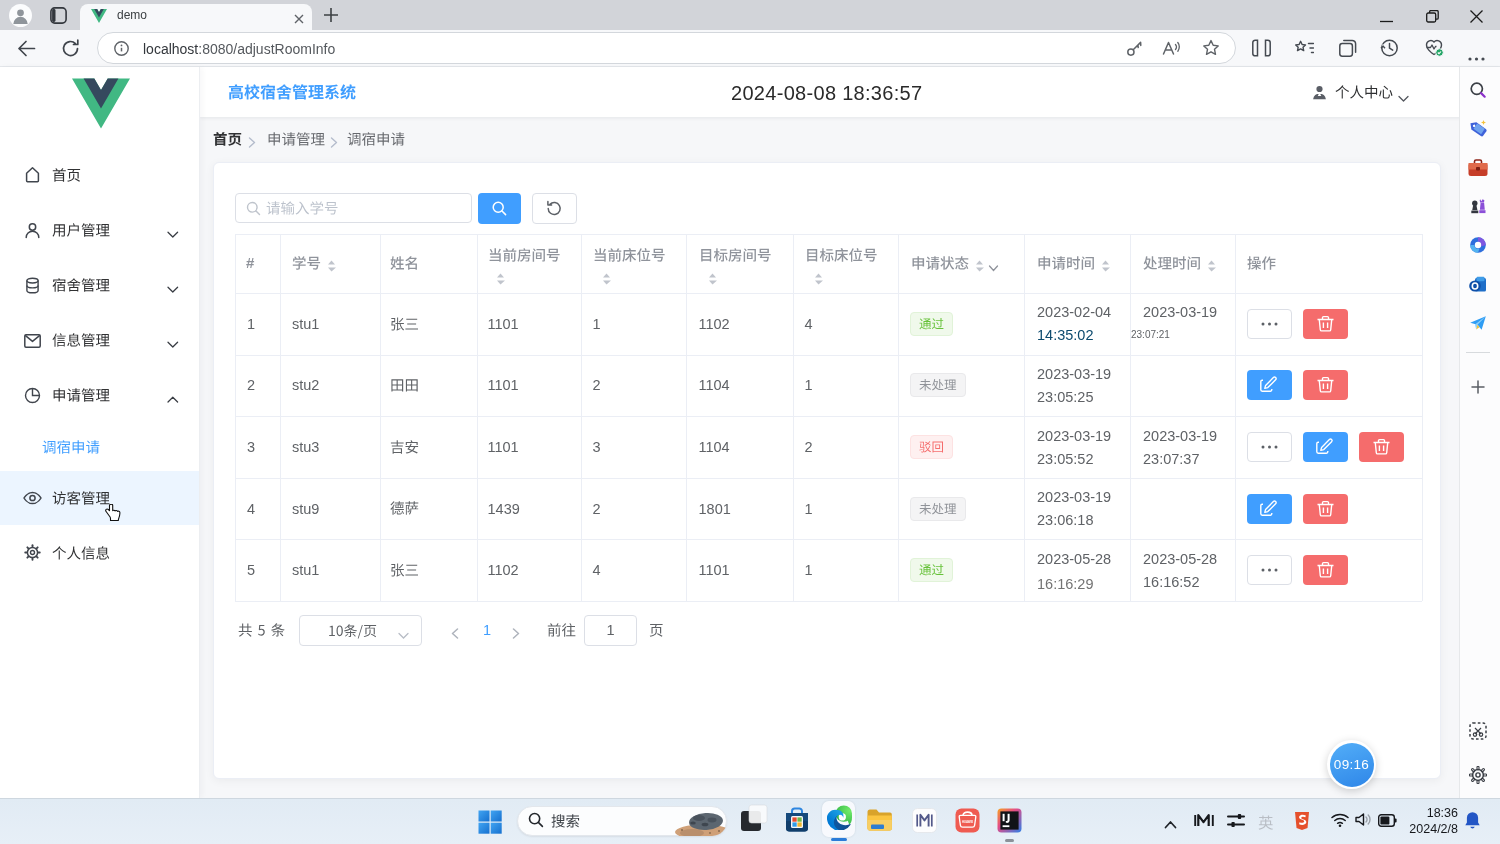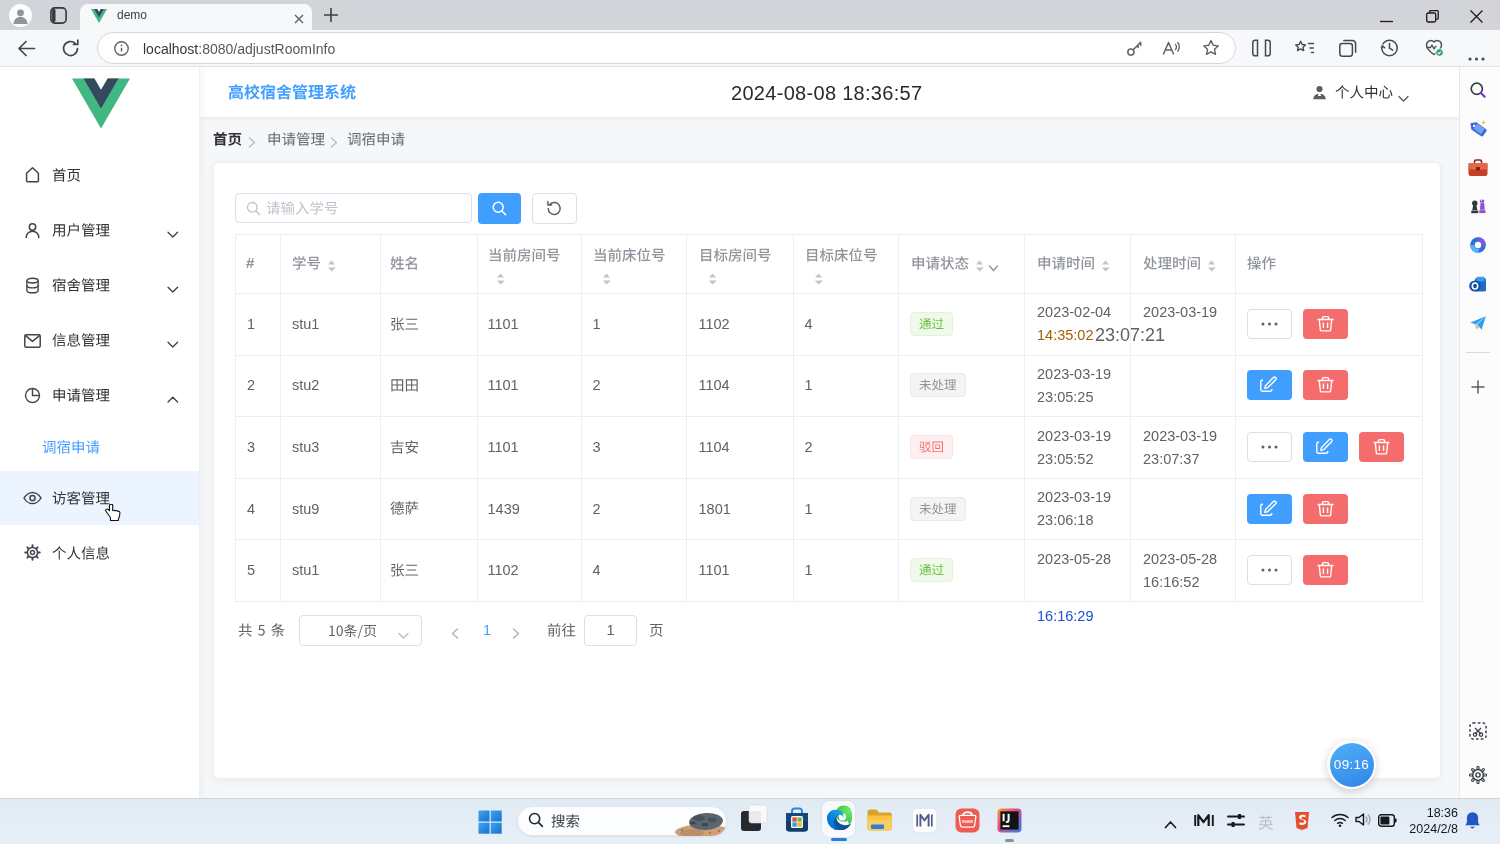--- a/index.html
+++ b/index.html
@@ -368,23 +368,23 @@
     <div class="abs" style="left:592.5px;top:313.8px;font-size:14.5px;line-height:20px;color:#5f6266">1</div>
     <div class="abs" style="left:698.5px;top:313.8px;font-size:14.5px;line-height:20px;color:#5f6266">1102</div>
     <div class="abs" style="left:804.5px;top:313.8px;font-size:14.5px;line-height:20px;color:#5f6266">4</div>
     <div class="abs" style="left:910px;top:311.8px;width:43px;height:24px;background:#f0f9eb;border:1px solid #e1f3d8;border-radius:4px"></div>
     <div style="position:absolute;left:918.5px;top:315.8px;width:26px;height:17px">
       <svg width="26" height="17" viewBox="0 -12.5 26 17" style="position:absolute;overflow:visible">
         <path d="M0.8 -9.5C1.6 -8.8 2.5 -7.9 2.9 -7.3L3.6 -7.9C3.2 -8.5 2.2 -9.4 1.5 -10.0ZM3.2 -5.8H0.5V-4.9H2.3V-1.4C1.8 -1.2 1.1 -0.6 0.5 0.1L1.1 0.9C1.7 0.0 2.3 -0.7 2.8 -0.7C3.0 -0.7 3.5 -0.3 4.0 0.0C4.9 0.6 5.9 0.7 7.4 0.7C8.8 0.7 11.0 0.7 11.9 0.6C11.9 0.3 12.0 -0.1 12.1 -0.3C10.8 -0.2 8.9 -0.1 7.5 -0.1C6.1 -0.1 5.0 -0.2 4.2 -0.7C3.7 -1.0 3.5 -1.2 3.2 -1.4ZM4.5 -10.0V-9.3H9.8C9.3 -8.9 8.7 -8.5 8.1 -8.2C7.5 -8.5 6.8 -8.8 6.2 -9.0L5.6 -8.4C6.4 -8.1 7.3 -7.7 8.1 -7.4H4.5V-0.9H5.4V-3.0H7.5V-0.9H8.4V-3.0H10.6V-1.8C10.6 -1.7 10.5 -1.6 10.4 -1.6C10.2 -1.6 9.7 -1.6 9.1 -1.6C9.2 -1.4 9.3 -1.1 9.3 -0.9C10.2 -0.9 10.7 -0.9 11.0 -1.0C11.4 -1.1 11.5 -1.4 11.5 -1.8V-7.4H9.8C9.6 -7.5 9.3 -7.7 8.9 -7.9C9.8 -8.3 10.8 -9.0 11.5 -9.6L10.9 -10.1L10.7 -10.0ZM10.6 -6.6V-5.5H8.4V-6.6ZM5.4 -4.8H7.5V-3.7H5.4ZM5.4 -5.5V-6.6H7.5V-5.5ZM10.6 -4.8V-3.7H8.4V-4.8Z M13.5 -9.7C14.2 -9.0 15.0 -8.1 15.3 -7.5L16.1 -8.1C15.7 -8.7 14.9 -9.5 14.2 -10.2ZM17.3 -6.0C17.9 -5.2 18.7 -4.1 19.0 -3.4L19.8 -3.9C19.4 -4.6 18.6 -5.6 18.0 -6.4ZM15.8 -5.8H13.1V-4.9H14.8V-1.7C14.3 -1.5 13.6 -0.9 13.0 -0.2L13.6 0.7C14.2 -0.2 14.9 -0.9 15.3 -0.9C15.6 -0.9 16.0 -0.5 16.5 -0.1C17.4 0.4 18.4 0.5 20.0 0.5C21.2 0.5 23.4 0.5 24.3 0.4C24.3 0.1 24.4 -0.3 24.6 -0.6C23.3 -0.5 21.5 -0.4 20.0 -0.4C18.6 -0.4 17.5 -0.5 16.7 -1.0C16.3 -1.2 16.0 -1.5 15.8 -1.6ZM21.5 -10.5V-8.2H16.6V-7.4H21.5V-2.4C21.5 -2.2 21.4 -2.1 21.2 -2.1C20.9 -2.1 20.0 -2.1 19.1 -2.1C19.3 -1.9 19.4 -1.4 19.5 -1.2C20.6 -1.2 21.4 -1.2 21.8 -1.3C22.3 -1.5 22.5 -1.8 22.5 -2.4V-7.4H24.2V-8.2H22.5V-10.5Z" fill="#67c23a"></path>
       </svg>
     </div>
     <div class="abs" style="left:1037px;top:302.3px;font-size:14.5px;line-height:20px;color:#5f6266">2023-02-04</div>
-    <div class="abs" style="left:1037px;top:325.3px;font-size:14.5px;line-height:20px;color:#a16207">14:35:02</div>
+    <div class="abs" style="left:1037px;top:325.3px;font-size:14.5px;line-height:20px;color:#0c4a6e">14:35:02</div>
     <div class="abs" style="left:1143px;top:302.3px;font-size:14.5px;line-height:20px;color:#5f6266">2023-03-19</div>
-    <div class="abs" style="left:1095px;top:325.3px;font-size:18px;line-height:20px;color:#5f6266">23:07:21</div>
+    <div class="abs" style="left:1131px;top:325.3px;font-size:10px;line-height:20px;color:#5f6266">23:07:21</div>
     <div class="abs" style="left:1247px;top:308.8px;width:45px;height:30px;background:#fff;border:1px solid #dcdfe6;border-radius:4px"><svg width="43" height="28">
         <g fill="#5c6066">
           <circle cx="15" cy="14" r="1.5"></circle>
           <circle cx="21.5" cy="14" r="1.5"></circle>
           <circle cx="28" cy="14" r="1.5"></circle>
         </g>
       </svg></div>
     <div class="abs" style="left:1303px;top:308.8px;width:45px;height:30px;background:#f56c6c;border-radius:4px"><svg width="45" height="30" viewBox="0 0 45 30">
         <g fill="none" stroke="#fff" stroke-width="1.4">
           <path d="M14.5 10.5h16M19.5 10.3V8.6a1 1 0 0 1 1-1h4a1 1 0 0 1 1 1v1.7"></path>
@@ -508,21 +508,21 @@
     <div class="abs" style="left:592.5px;top:560.2px;font-size:14.5px;line-height:20px;color:#5f6266">4</div>
     <div class="abs" style="left:698.5px;top:560.2px;font-size:14.5px;line-height:20px;color:#5f6266">1101</div>
     <div class="abs" style="left:804.5px;top:560.2px;font-size:14.5px;line-height:20px;color:#5f6266">1</div>
     <div class="abs" style="left:910px;top:558.2px;width:43px;height:24px;background:#f0f9eb;border:1px solid #e1f3d8;border-radius:4px"></div>
     <div style="position:absolute;left:918.5px;top:562.2px;width:26px;height:17px">
       <svg width="26" height="17" viewBox="0 -12.5 26 17" style="position:absolute;overflow:visible">
         <path d="M0.8 -9.5C1.6 -8.8 2.5 -7.9 2.9 -7.3L3.6 -7.9C3.2 -8.5 2.2 -9.4 1.5 -10.0ZM3.2 -5.8H0.5V-4.9H2.3V-1.4C1.8 -1.2 1.1 -0.6 0.5 0.1L1.1 0.9C1.7 0.0 2.3 -0.7 2.8 -0.7C3.0 -0.7 3.5 -0.3 4.0 0.0C4.9 0.6 5.9 0.7 7.4 0.7C8.8 0.7 11.0 0.7 11.9 0.6C11.9 0.3 12.0 -0.1 12.1 -0.3C10.8 -0.2 8.9 -0.1 7.5 -0.1C6.1 -0.1 5.0 -0.2 4.2 -0.7C3.7 -1.0 3.5 -1.2 3.2 -1.4ZM4.5 -10.0V-9.3H9.8C9.3 -8.9 8.7 -8.5 8.1 -8.2C7.5 -8.5 6.8 -8.8 6.2 -9.0L5.6 -8.4C6.4 -8.1 7.3 -7.7 8.1 -7.4H4.5V-0.9H5.4V-3.0H7.5V-0.9H8.4V-3.0H10.6V-1.8C10.6 -1.7 10.5 -1.6 10.4 -1.6C10.2 -1.6 9.7 -1.6 9.1 -1.6C9.2 -1.4 9.3 -1.1 9.3 -0.9C10.2 -0.9 10.7 -0.9 11.0 -1.0C11.4 -1.1 11.5 -1.4 11.5 -1.8V-7.4H9.8C9.6 -7.5 9.3 -7.7 8.9 -7.9C9.8 -8.3 10.8 -9.0 11.5 -9.6L10.9 -10.1L10.7 -10.0ZM10.6 -6.6V-5.5H8.4V-6.6ZM5.4 -4.8H7.5V-3.7H5.4ZM5.4 -5.5V-6.6H7.5V-5.5ZM10.6 -4.8V-3.7H8.4V-4.8Z M13.5 -9.7C14.2 -9.0 15.0 -8.1 15.3 -7.5L16.1 -8.1C15.7 -8.7 14.9 -9.5 14.2 -10.2ZM17.3 -6.0C17.9 -5.2 18.7 -4.1 19.0 -3.4L19.8 -3.9C19.4 -4.6 18.6 -5.6 18.0 -6.4ZM15.8 -5.8H13.1V-4.9H14.8V-1.7C14.3 -1.5 13.6 -0.9 13.0 -0.2L13.6 0.7C14.2 -0.2 14.9 -0.9 15.3 -0.9C15.6 -0.9 16.0 -0.5 16.5 -0.1C17.4 0.4 18.4 0.5 20.0 0.5C21.2 0.5 23.4 0.5 24.3 0.4C24.3 0.1 24.4 -0.3 24.6 -0.6C23.3 -0.5 21.5 -0.4 20.0 -0.4C18.6 -0.4 17.5 -0.5 16.7 -1.0C16.3 -1.2 16.0 -1.5 15.8 -1.6ZM21.5 -10.5V-8.2H16.6V-7.4H21.5V-2.4C21.5 -2.2 21.4 -2.1 21.2 -2.1C20.9 -2.1 20.0 -2.1 19.1 -2.1C19.3 -1.9 19.4 -1.4 19.5 -1.2C20.6 -1.2 21.4 -1.2 21.8 -1.3C22.3 -1.5 22.5 -1.8 22.5 -2.4V-7.4H24.2V-8.2H22.5V-10.5Z" fill="#67c23a"></path>
       </svg>
     </div>
     <div class="abs" style="left:1037px;top:548.7px;font-size:14.5px;line-height:20px;color:#5f6266">2023-05-28</div>
-    <div class="abs" style="left:1037px;top:606px;font-size:14.5px;line-height:20px;color:#1d4ed8">16:16:29</div>
+    <div class="abs" style="left:1037px;top:574px;font-size:14.5px;line-height:20px;color:#737373">16:16:29</div>
     <div class="abs" style="left:1143px;top:548.7px;font-size:14.5px;line-height:20px;color:#5f6266">2023-05-28</div>
     <div class="abs" style="left:1143px;top:571.7px;font-size:14.5px;line-height:20px;color:#5f6266">16:16:52</div>
     <div class="abs" style="left:1247px;top:555.2px;width:45px;height:30px;background:#fff;border:1px solid #dcdfe6;border-radius:4px"><svg width="43" height="28">
         <g fill="#5c6066">
           <circle cx="15" cy="14" r="1.5"></circle>
           <circle cx="21.5" cy="14" r="1.5"></circle>
           <circle cx="28" cy="14" r="1.5"></circle>
         </g>
       </svg></div>
     <div class="abs" style="left:1303px;top:555.2px;width:45px;height:30px;background:#f56c6c;border-radius:4px"><svg width="45" height="30" viewBox="0 0 45 30">

